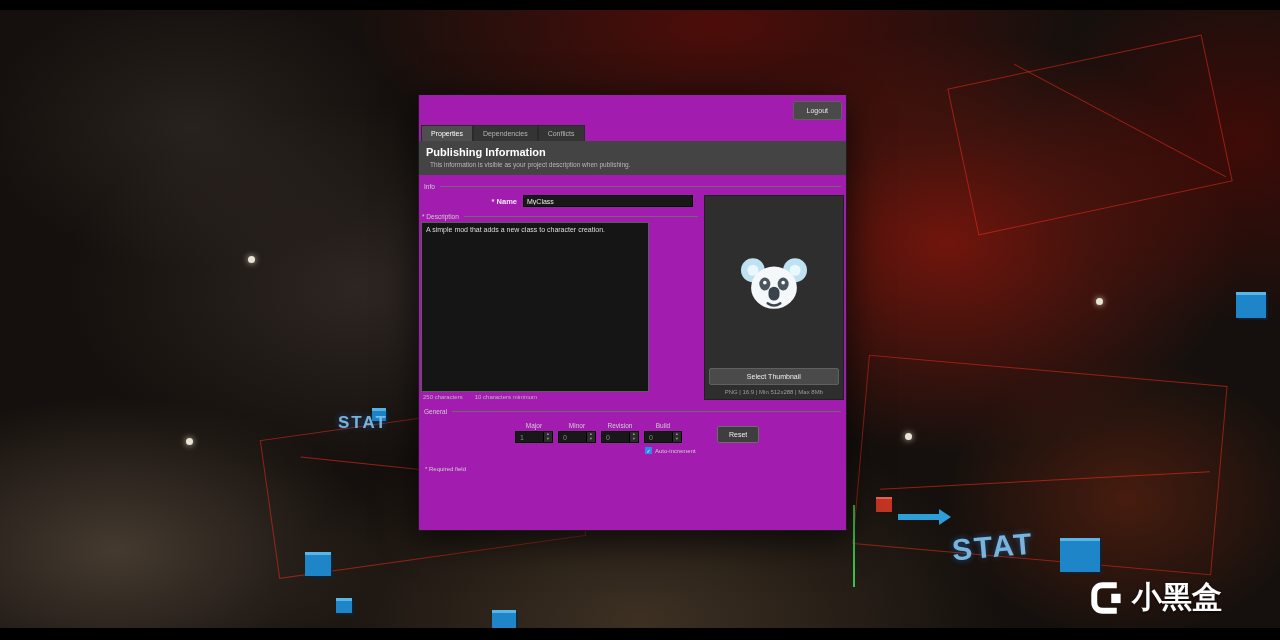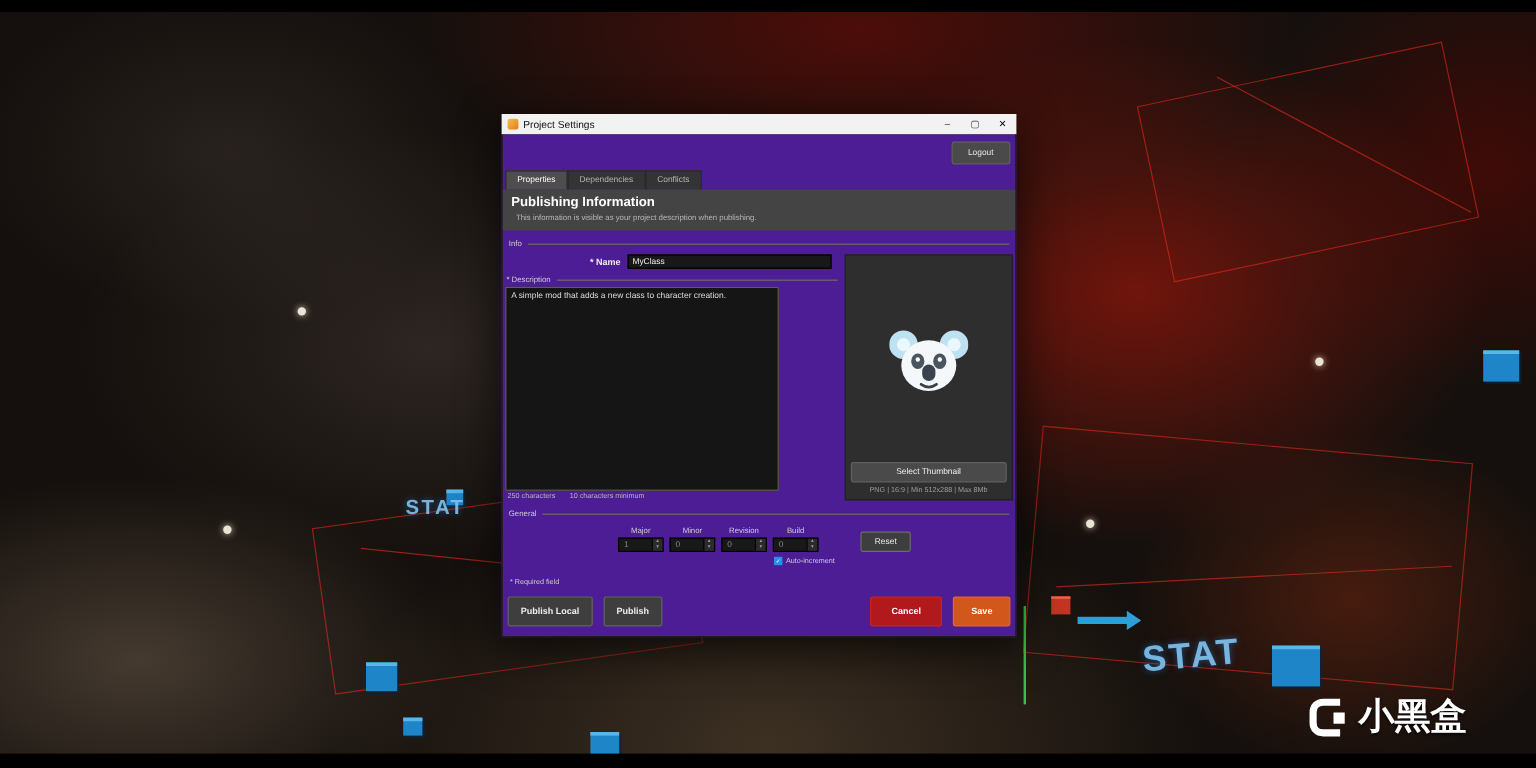--- a/index.html
+++ b/index.html
@@ -43,21 +43,21 @@
 
   
   .dialog { position:absolute; left:418px; top:95px; width:429px; height:436px; z-index:10;
             display:flex; flex-direction:column; box-shadow:0 10px 34px rgba(0,0,0,.7); }
   .titlebar { height:17px; background:#f2f2f2; display:flex; align-items:center; padding:0 2px 0 5px; gap:4px; }
   .app-icon { width:9px; height:9px; background:linear-gradient(135deg,#f5c53a,#e07820); border-radius:2px; }
   .title { flex:1; font-size:8.5px; color:#111; }
   .win-btn { width:19px; height:15px; display:flex; align-items:center; justify-content:center;
              font-size:8px; color:#333; }
   .win-btn.close { color:#000; }
-  .dlg-body { flex:1; background:#4c1d95; border:1px solid #1d1d1d; border-top:none;
+  .dlg-body { flex:1; background:#a21caf; border:1px solid #1d1d1d; border-top:none;
               display:flex; flex-direction:column; color:#ddd; }
 
   .logout-row { display:flex; justify-content:flex-end; padding:6px 4px 0; }
   .logout { background:#4a4a4a; border:1px solid #606060; color:#e5e5e5; font-size:7px;
             padding:5px 13px; border-radius:2px; }
 
   .tabs { display:flex; margin:5px 0 0 2px; }
   .tab { font-size:7px; color:#b5b5b5; padding:4px 9px; background:#343434; border:1px solid #2a2a2a; border-bottom:none; }
   .tab.active { background:#4e4e4e; color:#fff; }
 
@@ -150,27 +150,20 @@
         <rect x="25" y="15" width="11" height="11" fill="#fff"></rect>
       </svg>
       <span>小黑盒</span>
     </div>
   </div>
 
   <div class="bar top"></div>
   <div class="bar bottom"></div>
 
   <div class="dialog">
-    <div class="titlebar">
-      <span class="app-icon"></span>
-      <span class="title">Project Settings</span>
-      <span class="win-btn">–</span>
-      <span class="win-btn">▢</span>
-      <span class="win-btn close">✕</span>
-    </div>
 
     <div class="dlg-body">
 
       <div class="logout-row">
         <button class="logout">Logout</button>
       </div>
 
       <div class="tabs">
         <div class="tab active">Properties</div>
         <div class="tab">Dependencies</div>
@@ -274,22 +267,16 @@
         <button class="reset-btn">Reset</button>
       </div>
 
       <div class="auto-row">
         <span class="checkbox">✓</span>
         <span class="auto-label">Auto-increment</span>
       </div>
 
       <div class="required">* Required field</div>
 
-      <div class="footer">
-        <button class="btn">Publish Local</button>
-        <button class="btn">Publish</button>
-        <button class="btn cancel">Cancel</button>
-        <button class="btn save">Save</button>
-      </div>
 
     </div>
   </div>
 </div>
 
 </body></html>

